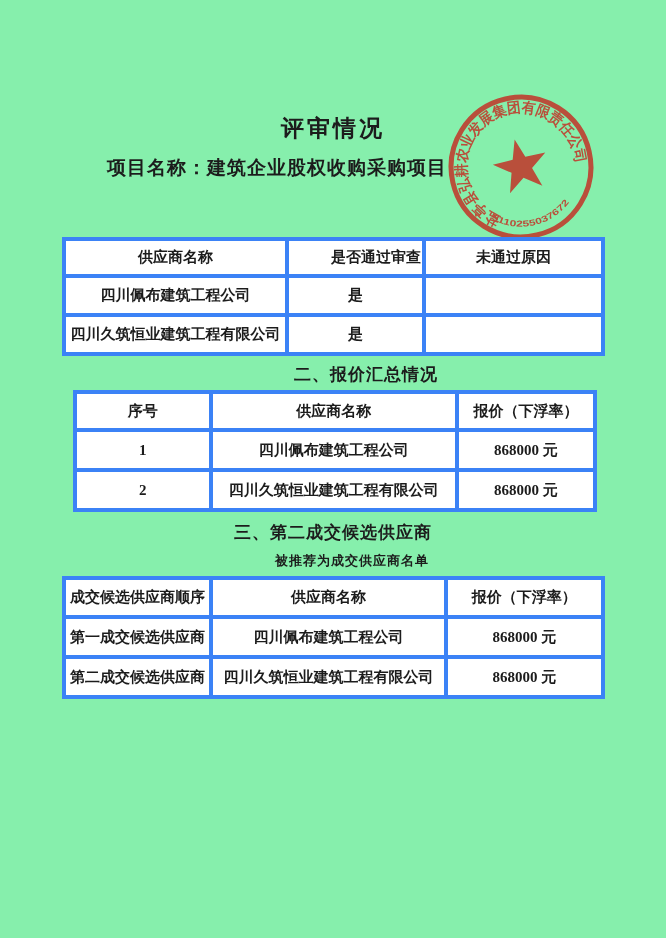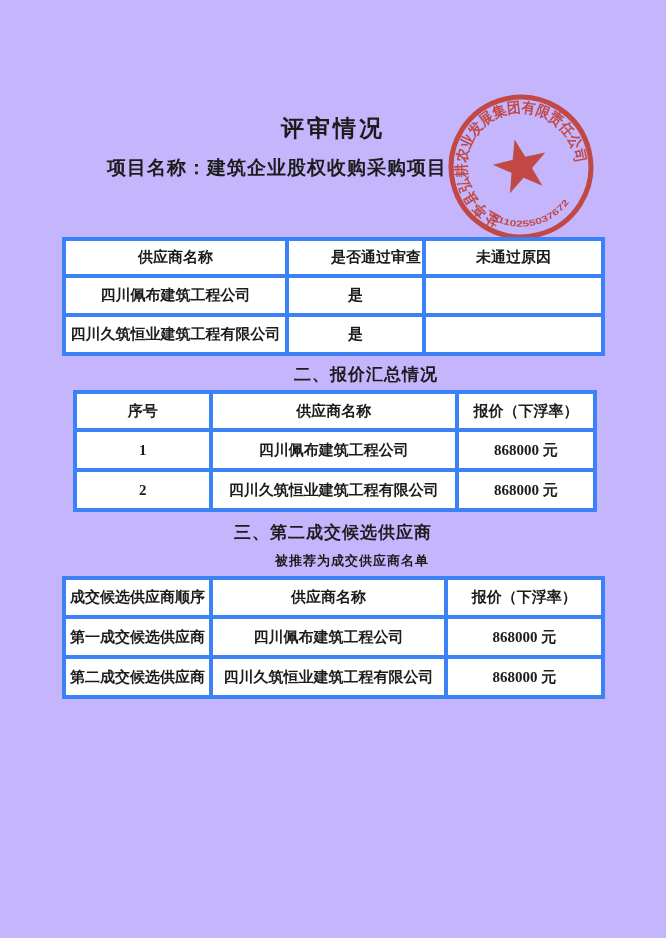--- a/index.html
+++ b/index.html
@@ -1,19 +1,19 @@
 <!DOCTYPE html>
 <html><head>
 <meta charset="utf-8">
 <style>
   html,body{margin:0;padding:0;background:#ffffff;}
   .page{
     position:relative;
     width:666px;height:938px;
-    background:#c4b5fd;
+    background:#86efac;
     font-family:"Liberation Serif", serif;
     color:#1c1c1c;
     overflow:hidden;
   }
   .doc-title{
     position:absolute;top:113px;left:0;width:666px;
     margin:0;text-align:center;
     font-family:"Liberation Sans", sans-serif;
     font-size:23px;font-weight:700;letter-spacing:3px;
   }

